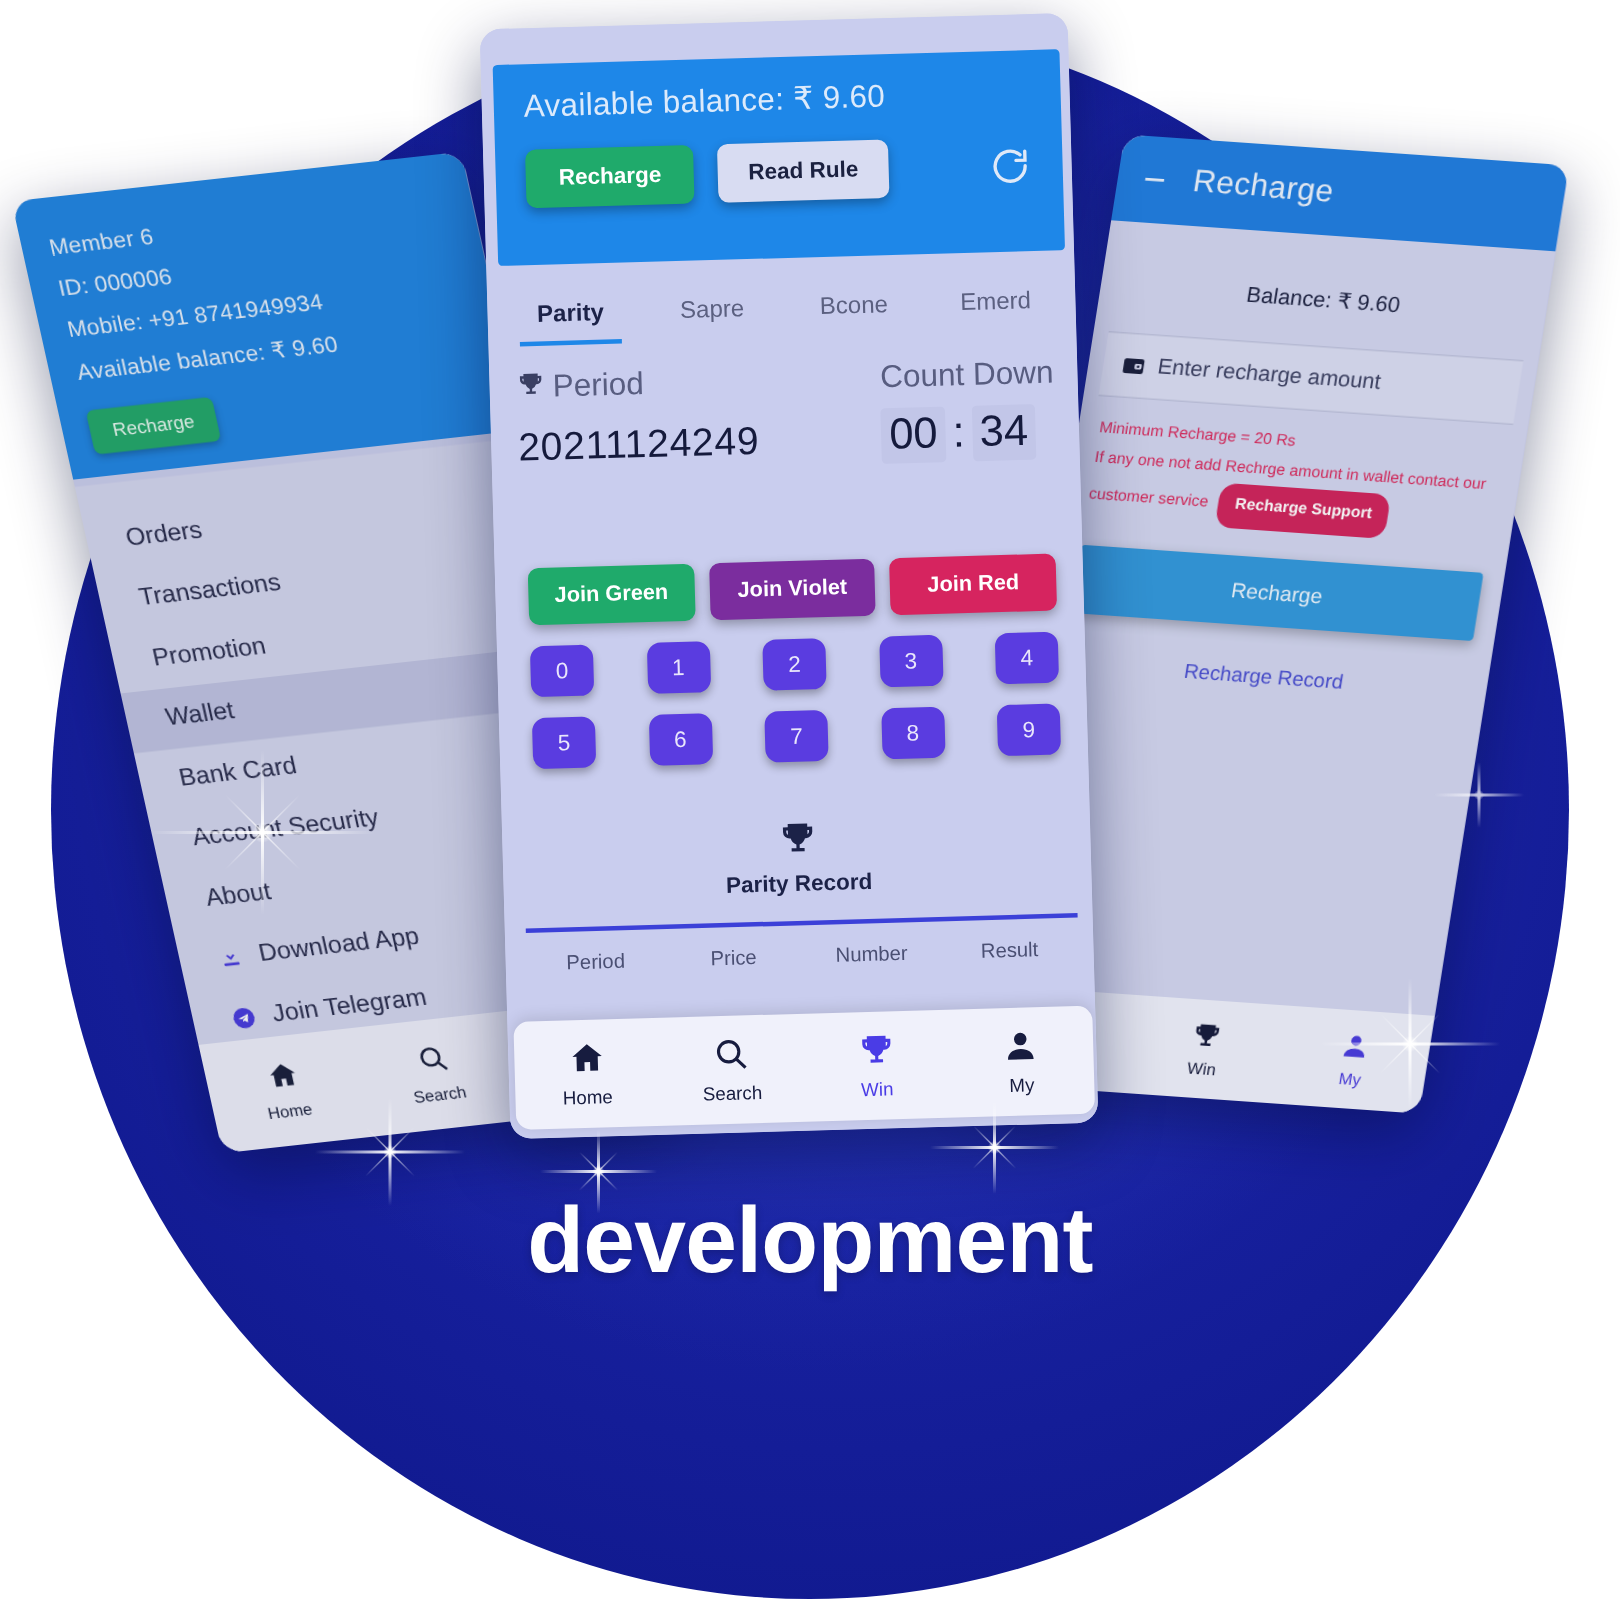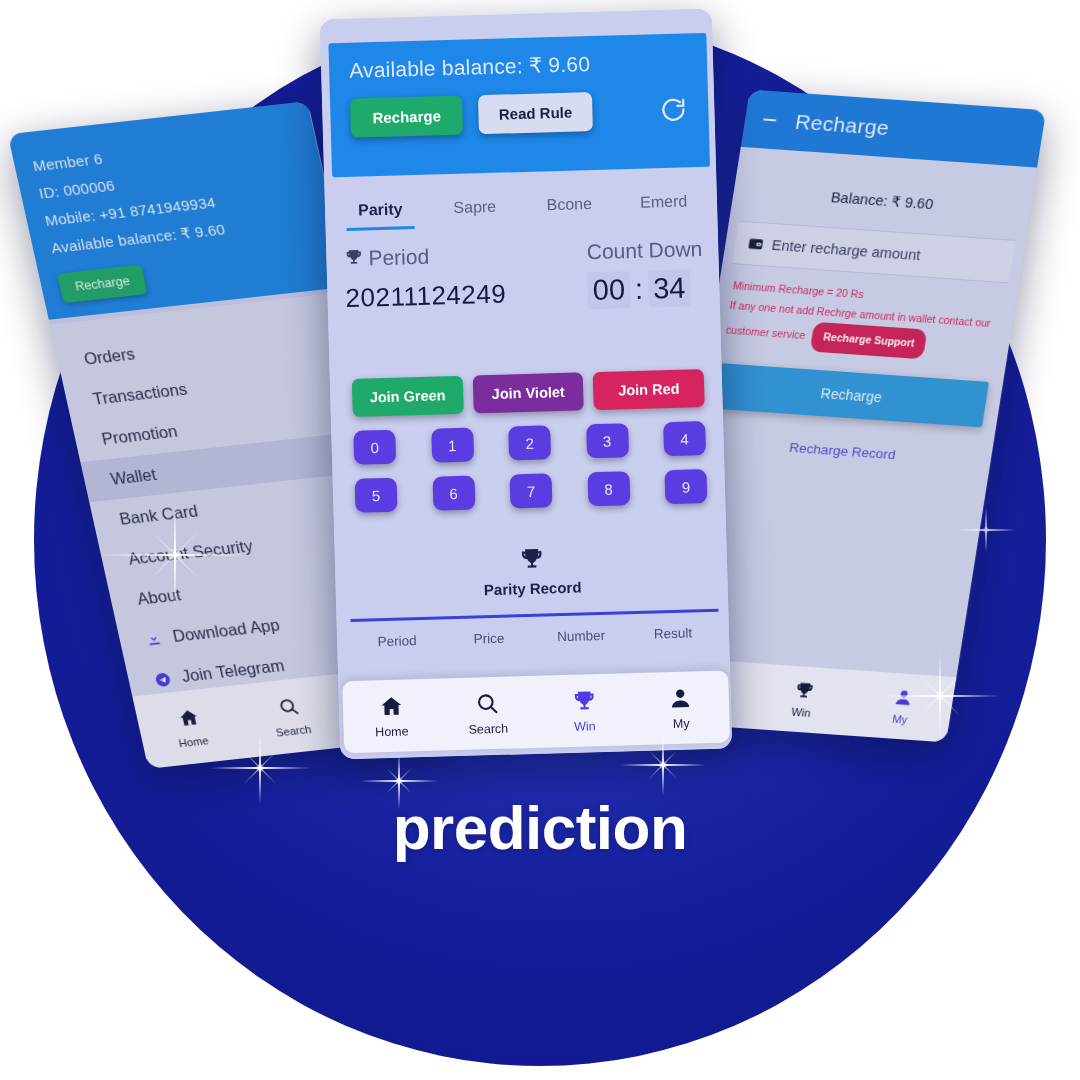--- a/index.html
+++ b/index.html
@@ -488,16 +488,16 @@
       <div class="d2" style="width:56px;"></div>
     <div class="core" style="width:11px;height:11px;"></div>
   </div>
   <div class="sparkle" style="left:956px;top:500px;width:60px;height:60px;opacity:.75;">
     <div class="h" style="width:60px;"></div>
       <div class="v" style="height:44px;"></div>
     <div class="core" style="width:7px;height:7px;"></div>
   </div>
 
   <div class="caption">
-    <span class="l2">prediction</span>
+    <span class="l2">development</span>
   </div>
 
 </div>
 
 </body></html>

